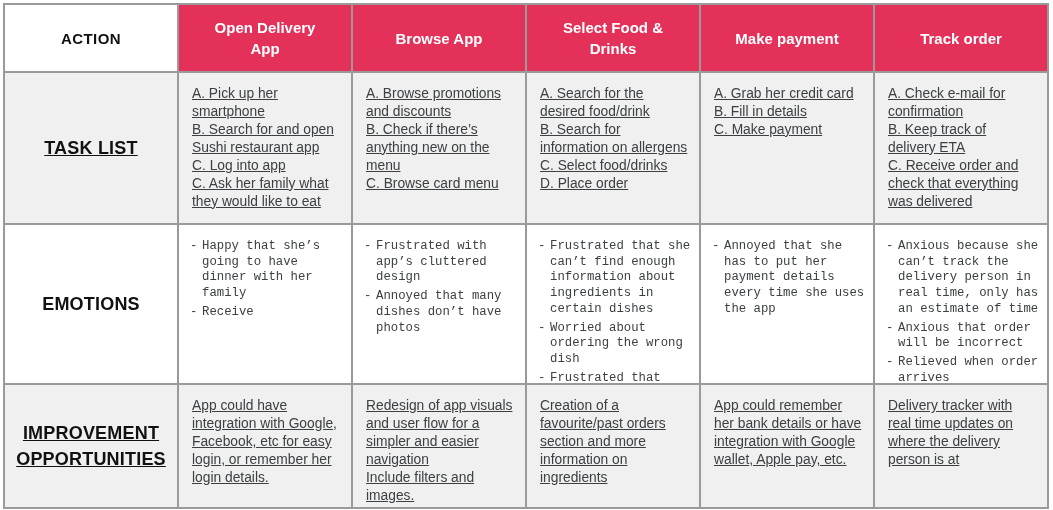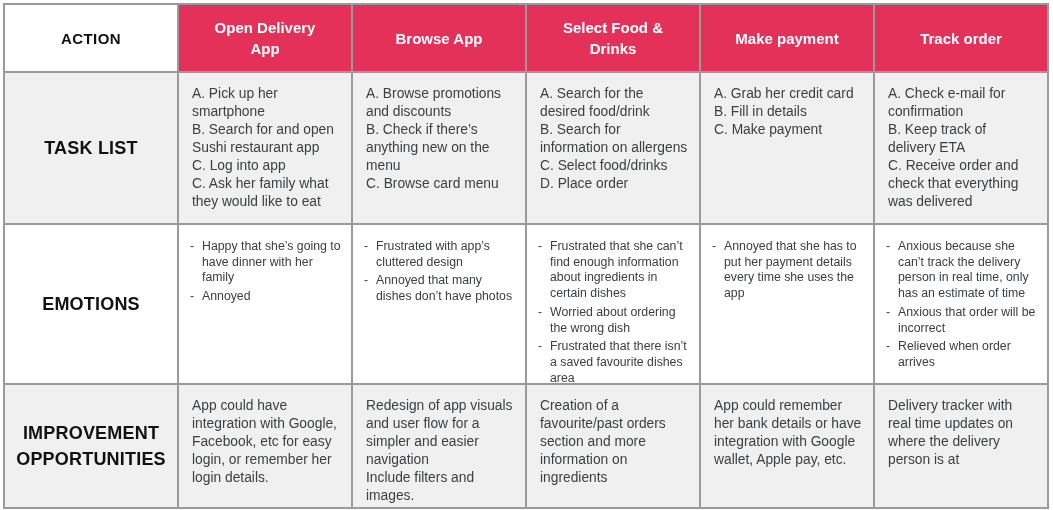--- a/index.html
+++ b/index.html
@@ -40,31 +40,32 @@
   }
   .rowlabel {
     display: flex; align-items: center; justify-content: center;
     text-align: center;
     font-size: 18px; font-weight: bold;
     color: var(--label-text, #111111);
     line-height: 1.45;
     padding: 0 12px;
     letter-spacing: 0.2px;
   }
-  .gray { background: var(--row-alt-bg, #F0F0F0); }
+  .gray { background: var(--row-alt-bg, #F0F0F0); text-decoration: underline; }
   .body-cell {
     padding: 12px 10px 8px 13px;
     font-size: 13.8px;
     color: var(--body-text, #3C4043);
     line-height: 1.3;
   }
   .emotions-cell {
     font-size: 12.3px;
     line-height: 1.28;
     padding: 14px 6px 8px 10px;
+    font-family: Liberation Mono, monospace;
   }
   .line-item { margin: 0; }
   .bullet-item {
     position: relative;
     padding-left: 13px;
     margin-bottom: 3px;
   }
   .bullet-item::before {
     content: "-";
     position: absolute;
@@ -110,21 +111,21 @@
       </div>
     <div class="cell body-cell gray">
         <div class="line-item">A. Check e-mail for confirmation</div>
         <div class="line-item">B. Keep track of delivery ETA</div>
         <div class="line-item">C. Receive order and check that everything was delivered</div>
       </div>
 
     <div class="cell rowlabel">EMOTIONS</div>
     <div class="cell body-cell emotions-cell">
         <div class="bullet-item">Happy that she’s going to have dinner with her family</div>
-        <div class="bullet-item">Annoyed</div>
+        <div class="bullet-item">Receive</div>
       </div>
     <div class="cell body-cell emotions-cell">
         <div class="bullet-item">Frustrated with app’s cluttered design</div>
         <div class="bullet-item">Annoyed that many dishes don’t have photos</div>
       </div>
     <div class="cell body-cell emotions-cell">
         <div class="bullet-item">Frustrated that she can’t find enough information about ingredients in certain dishes</div>
         <div class="bullet-item">Worried about ordering the wrong dish</div>
         <div class="bullet-item">Frustrated that there isn’t a saved favourite dishes area</div>
       </div>

